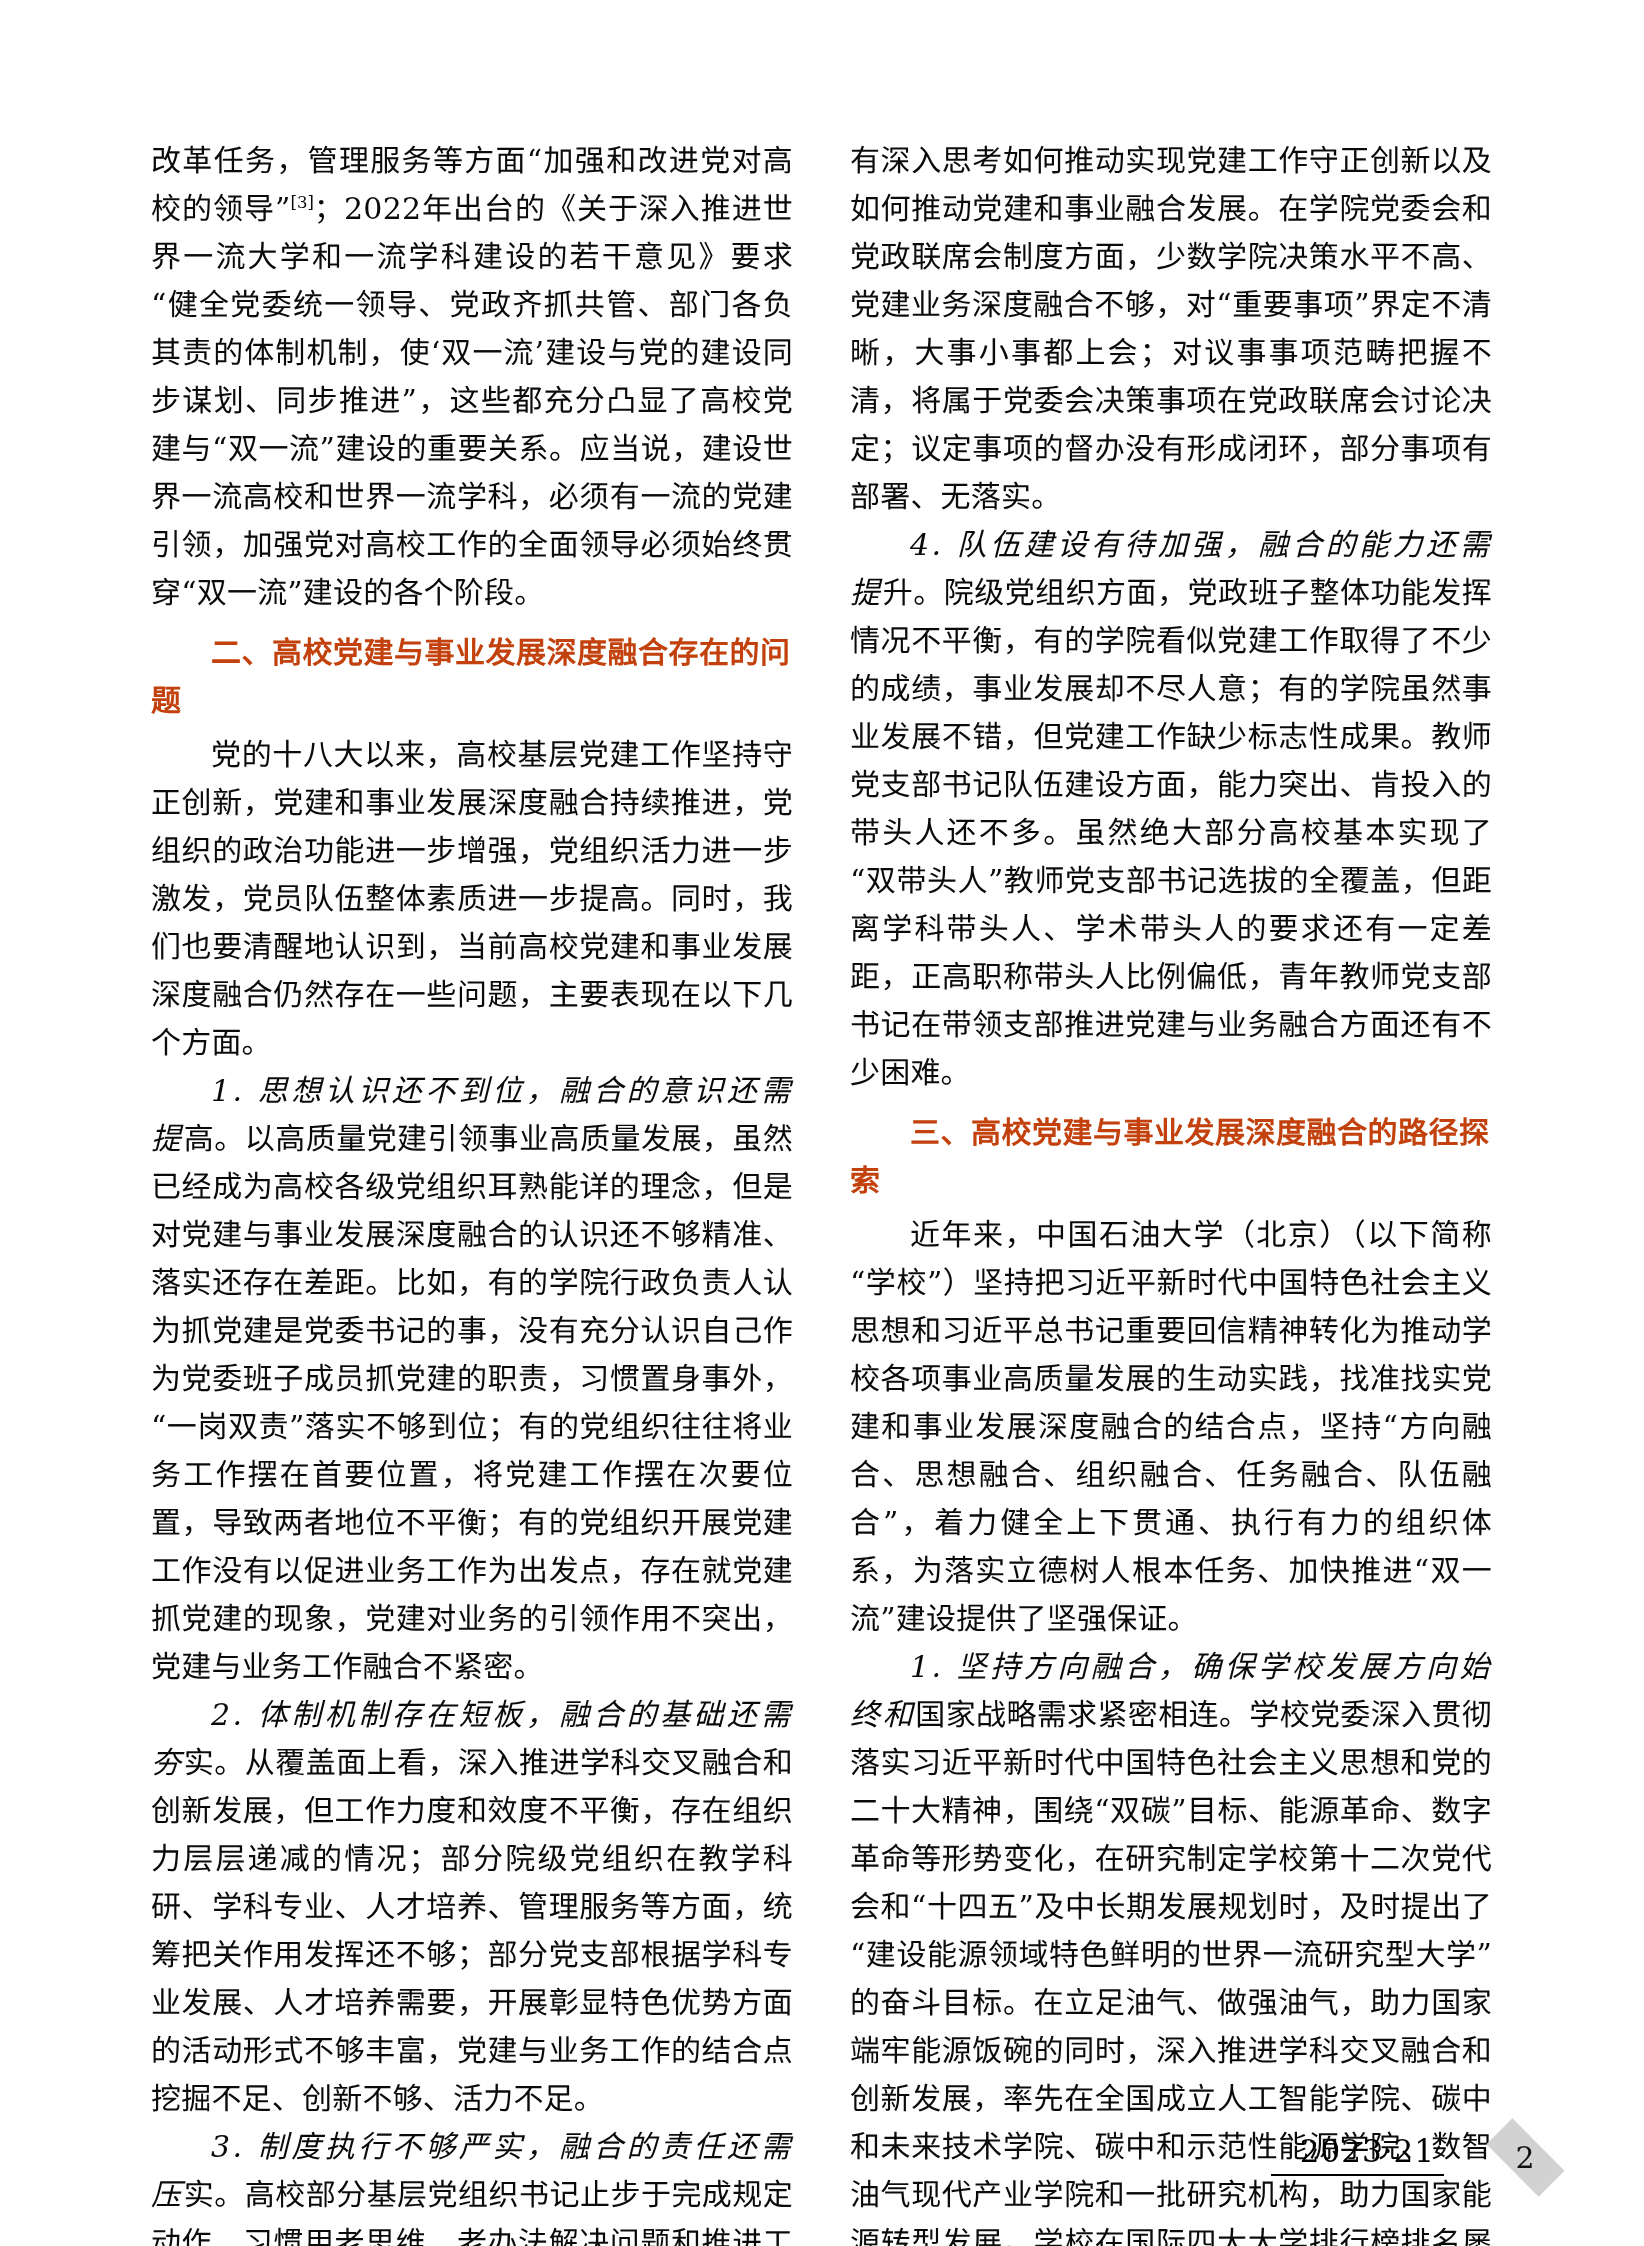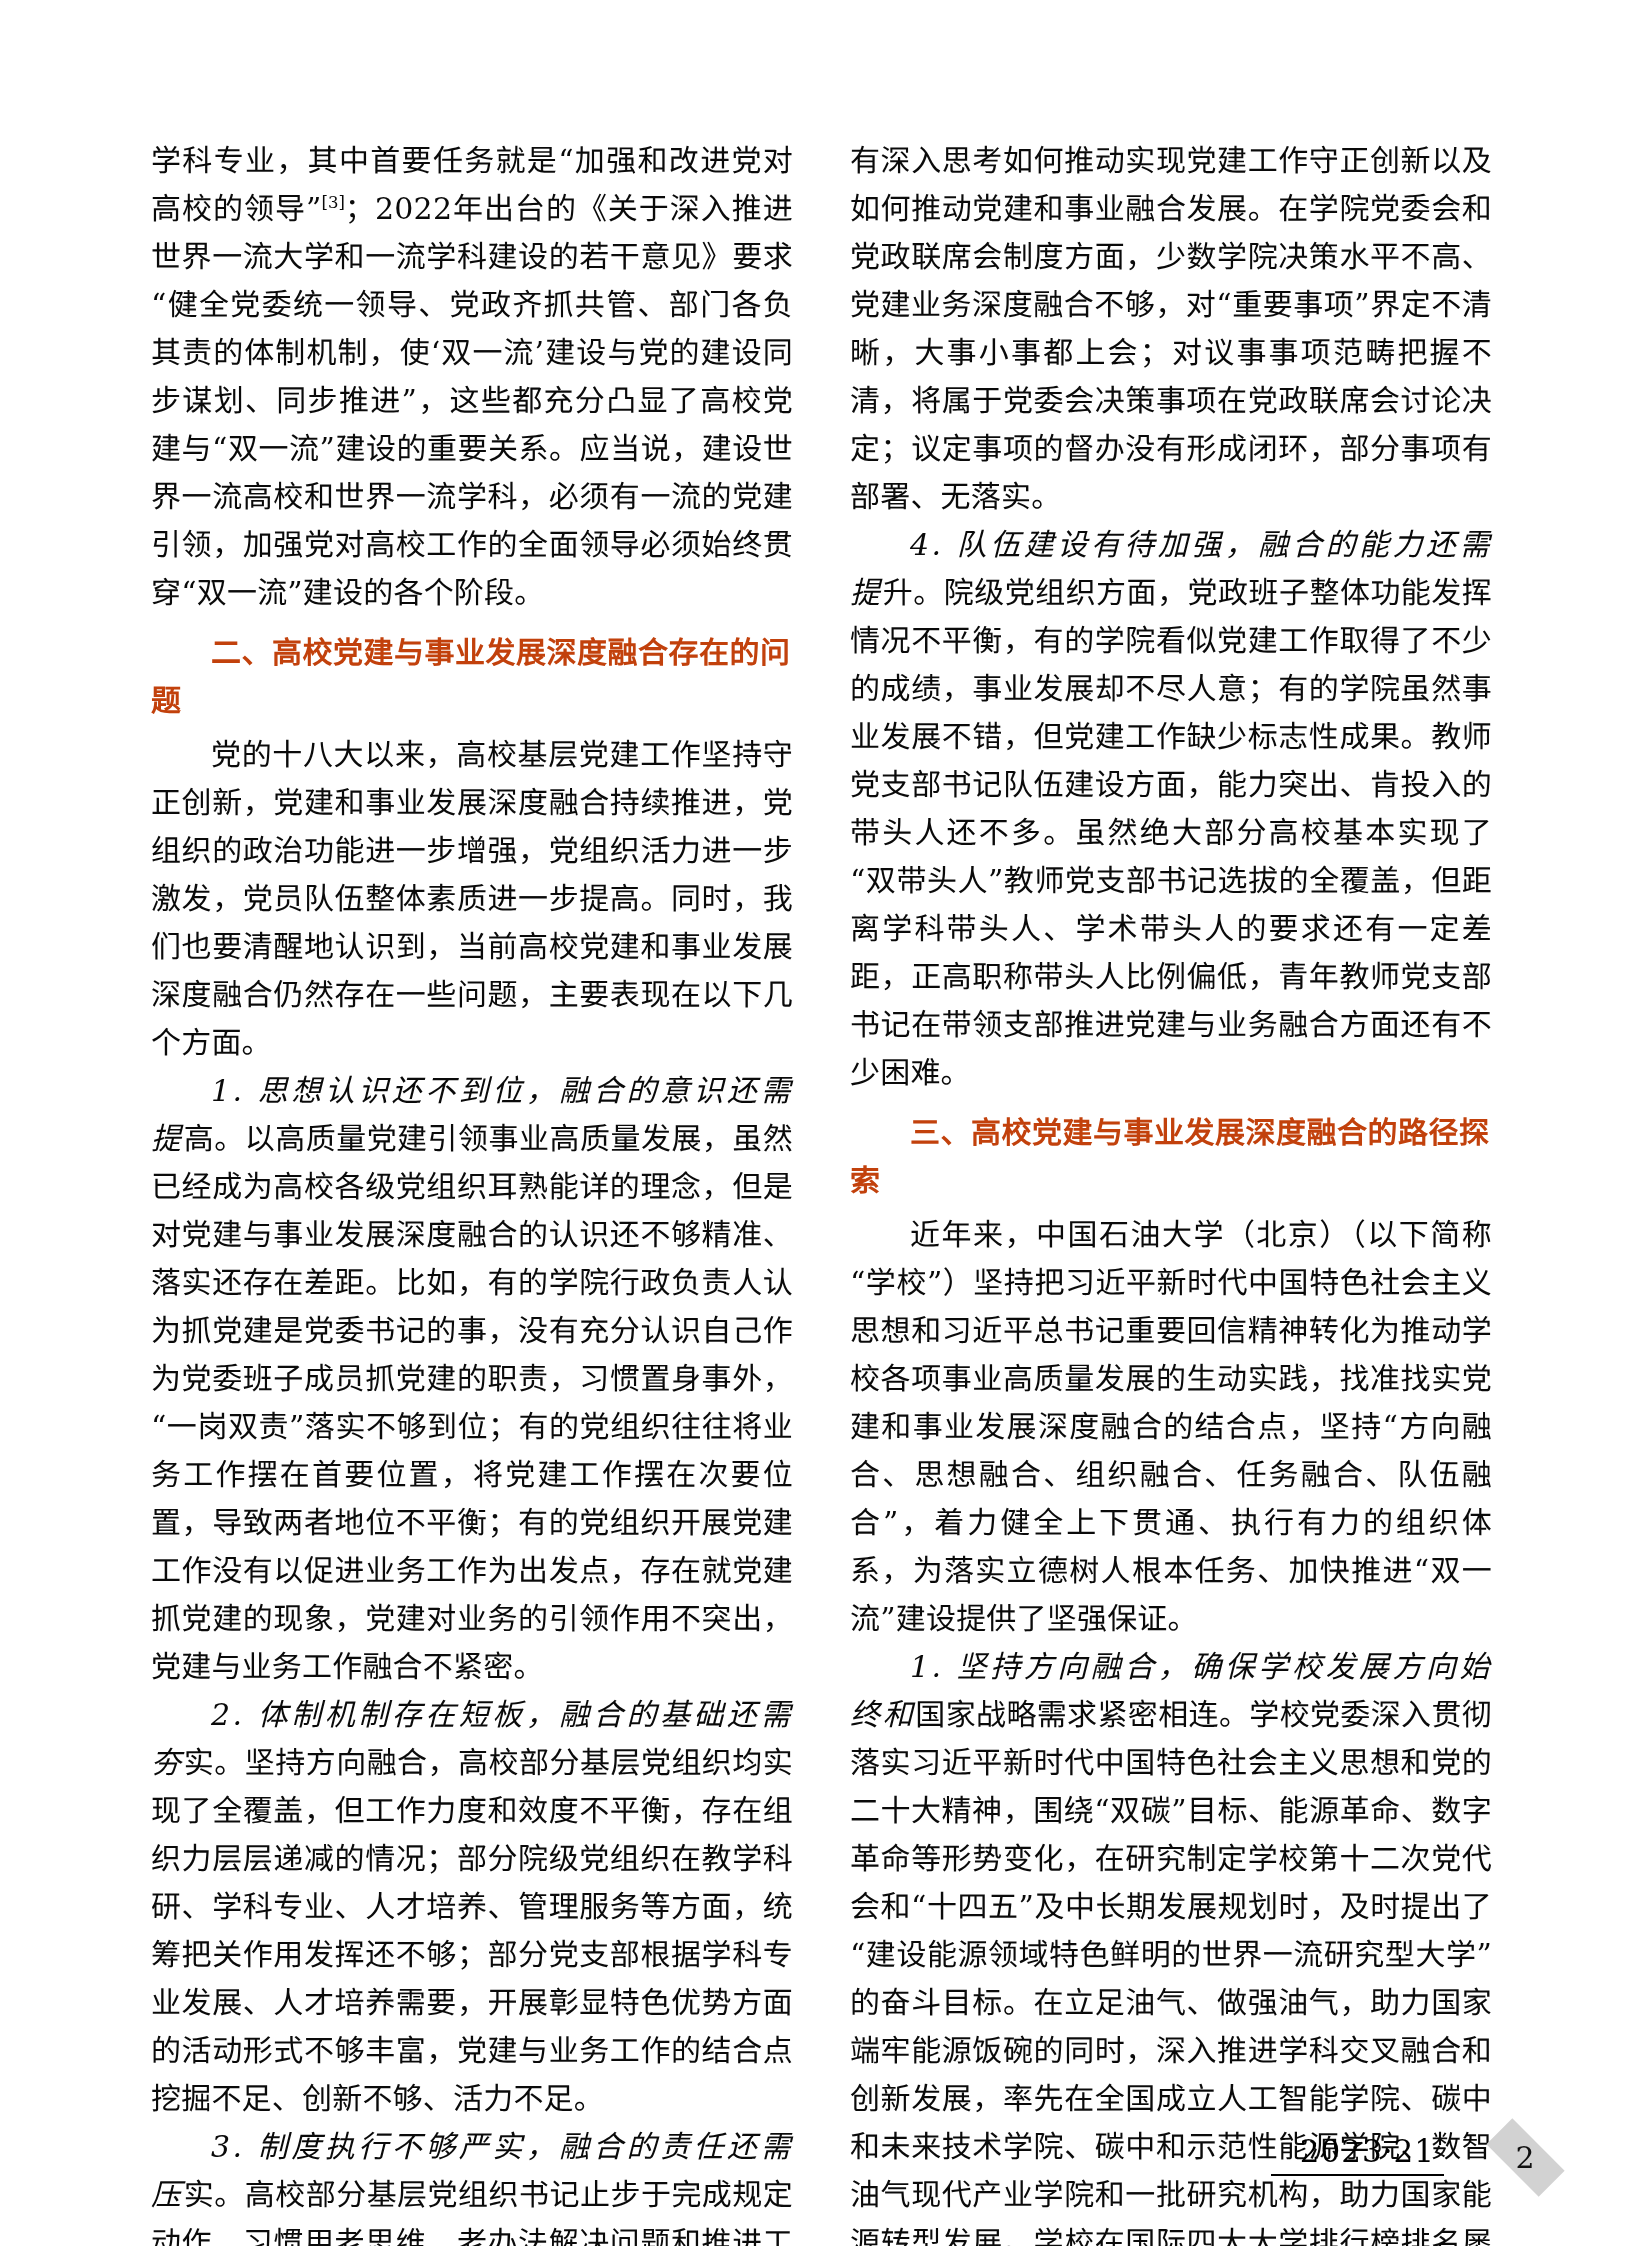--- a/index.html
+++ b/index.html
@@ -211,29 +211,29 @@
 </head>
 <body>
 
 <div class="page">
 
 
   <div class="columns">
 
     <div class="col">
 
-      <p class="body-text"><span>学科专业，其中首要任务就是“加强和改进党对高校的领导”</span><span class="ref-sup">[3]</span><span>；2022年出台的《关于深入推进世界一流大学和一流学科建设的若干意见》要求“健全党委统一领导、党政齐抓共管、部门各负其责的体制机制，使‘双一流’建设与党的建设同步谋划、同步推进”，这些都充分凸显了高校党建与“双一流”建设的重要关系。应当说，建设世界一流高校和世界一流学科，必须有一流的党建引领，加强党对高校工作的全面领导必须始终贯穿“双一流”建设的各个阶段。</span></p>
+      <p class="body-text"><span>改革任务，管理服务等方面“加强和改进党对高校的领导”</span><span class="ref-sup">[3]</span><span>；2022年出台的《关于深入推进世界一流大学和一流学科建设的若干意见》要求“健全党委统一领导、党政齐抓共管、部门各负其责的体制机制，使‘双一流’建设与党的建设同步谋划、同步推进”，这些都充分凸显了高校党建与“双一流”建设的重要关系。应当说，建设世界一流高校和世界一流学科，必须有一流的党建引领，加强党对高校工作的全面领导必须始终贯穿“双一流”建设的各个阶段。</span></p>
 
       <h2 class="section-heading">二、高校党建与事业发展深度融合存在的问题</h2>
 
       <p class="body-text indent">党的十八大以来，高校基层党建工作坚持守正创新，党建和事业发展深度融合持续推进，党组织的政治功能进一步增强，党组织活力进一步激发，党员队伍整体素质进一步提高。同时，我们也要清醒地认识到，当前高校党建和事业发展深度融合仍然存在一些问题，主要表现在以下几个方面。</p>
 
       <p class="body-text indent"><span class="kai-lead">1. 思想认识还不到位，融合的意识还需提</span><span>高。以高质量党建引领事业高质量发展，虽然已经成为高校各级党组织耳熟能详的理念，但是对党建与事业发展深度融合的认识还不够精准、落实还存在差距。比如，有的学院行政负责人认为抓党建是党委书记的事，没有充分认识自己作为党委班子成员抓党建的职责，习惯置身事外，“一岗双责”落实不够到位；有的党组织往往将业务工作摆在首要位置，将党建工作摆在次要位置，导致两者地位不平衡；有的党组织开展党建工作没有以促进业务工作为出发点，存在就党建抓党建的现象，党建对业务的引领作用不突出，党建与业务工作融合不紧密。</span></p>
 
-      <p class="body-text indent"><span class="kai-lead">2. 体制机制存在短板，融合的基础还需夯</span><span>实。坚持方向融合，高校部分基层党组织均实现了全覆盖，但工作力度和效度不平衡，存在组织力层层递减的情况；部分院级党组织在教学科研、学科专业、人才培养、管理服务等方面，统筹把关作用发挥还不够；部分党支部根据学科专业发展、人才培养需要，开展彰显特色优势方面的活动形式不够丰富，党建与业务工作的结合点挖掘不足、创新不够、活力不足。</span></p>
+      <p class="body-text indent"><span class="kai-lead">2. 体制机制存在短板，融合的基础还需夯</span><span>实。从覆盖面上看，深入推进学科交叉融合和创新发展，但工作力度和效度不平衡，存在组织力层层递减的情况；部分院级党组织在教学科研、学科专业、人才培养、管理服务等方面，统筹把关作用发挥还不够；部分党支部根据学科专业发展、人才培养需要，开展彰显特色优势方面的活动形式不够丰富，党建与业务工作的结合点挖掘不足、创新不够、活力不足。</span></p>
 
       <p class="body-text indent"><span class="kai-lead">3. 制度执行不够严实，融合的责任还需压</span><span>实。高校部分基层党组织书记止步于完成规定动作，习惯用老思维、老办法解决问题和推进工作，没</span></p>
 
     </div>
 
     <div class="col">
 
       <p class="body-text">有深入思考如何推动实现党建工作守正创新以及如何推动党建和事业融合发展。在学院党委会和党政联席会制度方面，少数学院决策水平不高、党建业务深度融合不够，对“重要事项”界定不清晰，大事小事都上会；对议事事项范畴把握不清，将属于党委会决策事项在党政联席会讨论决定；议定事项的督办没有形成闭环，部分事项有部署、无落实。</p>
 
       <p class="body-text indent"><span class="kai-lead">4. 队伍建设有待加强，融合的能力还需提</span><span>升。院级党组织方面，党政班子整体功能发挥情况不平衡，有的学院看似党建工作取得了不少的成绩，事业发展却不尽人意；有的学院虽然事业发展不错，但党建工作缺少标志性成果。教师党支部书记队伍建设方面，能力突出、肯投入的带头人还不多。虽然绝大部分高校基本实现了“双带头人”教师党支部书记选拔的全覆盖，但距离学科带头人、学术带头人的要求还有一定差距，正高职称带头人比例偏低，青年教师党支部书记在带领支部推进党建与业务融合方面还有不少困难。</span></p>

